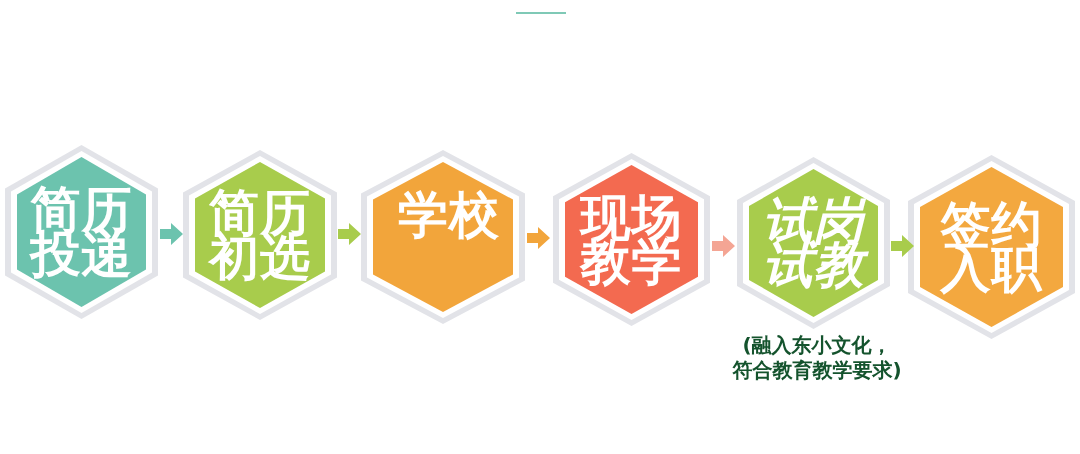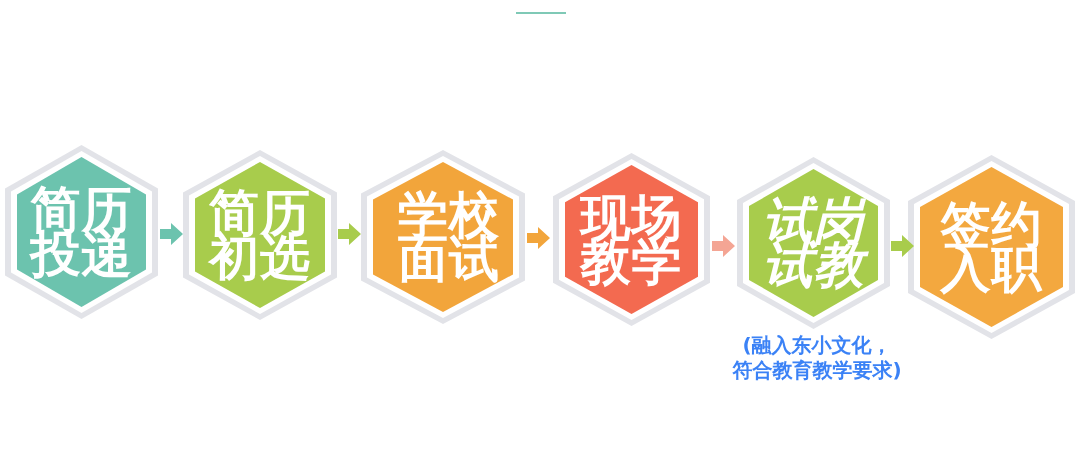--- a/index.html
+++ b/index.html
@@ -5,21 +5,21 @@
   html, body { margin: 0; padding: 0; }
   body { width: 1080px; height: 454px; background: #ffffff; position: relative; overflow: hidden;
          font-family: "DejaVu Sans", "Liberation Sans", sans-serif; }
   .top-line { position: absolute; left: 516px; top: 12px; width: 50px; height: 2px; background: #7fc9b6; }
   .step { position: absolute; }
   .step svg { position: absolute; left: 0; top: 0; overflow: visible; }
   .label { position: absolute; left: 0; width: 100%; text-align: center; color: #ffffff;
            font-weight: bold; font-size: 50px; line-height: 44px; letter-spacing: 1px; }
   .arrow { position: absolute; }
   .note { position: absolute; left: 712px; top: 333px; width: 210px; text-align: center;
-          font-weight: bold; font-size: 20px; line-height: 25px; color: #3b82f6; }
+          font-weight: bold; font-size: 20px; line-height: 25px; color: #14532d; }
 </style>
 </head>
 <body>
 
 <div class="top-line" style="background: rgb(127, 201, 182);"></div>
 
 <div id="flow">
     <div class="step" style="left: 5px; top: 145px; width: 153px; height: 174px;">
       <svg width="153" height="174">
       <polygon points="76.5,0 153,43.5 153,130.5 76.5,174 0,130.5 0,43.5" fill="#e2e3e8"></polygon>
@@ -38,21 +38,20 @@
     <div class="label" style="top:41px">简历</div>
     <div class="label" style="top:85px">初选</div>
     </div>
     <div class="step" style="left: 361px; top: 150px; width: 176px; height: 174px;">
       <svg width="164" height="174">
       <polygon points="82,0 164,43.5 164,130.5 82,174 0,130.5 0,43.5" fill="#e2e3e8"></polygon>
       <polygon points="82,6 158,46.5 158,127.5 82,168 6,127.5 6,46.5" fill="#ffffff"></polygon>
       <polygon points="82,12 152,49.5 152,124.5 82,162 12,124.5 12,49.5" fill="#f2a53b"></polygon>
     </svg>
     <div class="label" style="top:43px">学校</div>
-    <div class="label" style="top:87px">面试</div>
     </div>
     <div class="step" style="left: 553px; top: 153px; width: 157px; height: 173px; text-decoration: underline;">
       <svg width="157" height="173">
       <polygon points="78.5,0 157,43.25 157,129.75 78.5,173 0,129.75 0,43.25" fill="#e2e3e8"></polygon>
       <polygon points="78.5,6 151,46.25 151,126.75 78.5,167 6,126.75 6,46.25" fill="#ffffff"></polygon>
       <polygon points="78.5,12 145,49.25 145,123.75 78.5,161 12,123.75 12,49.25" fill="#f36a50"></polygon>
     </svg>
     <div class="label" style="top:42.5px">现场</div>
     <div class="label" style="top:86.5px">教学</div>
     </div>

